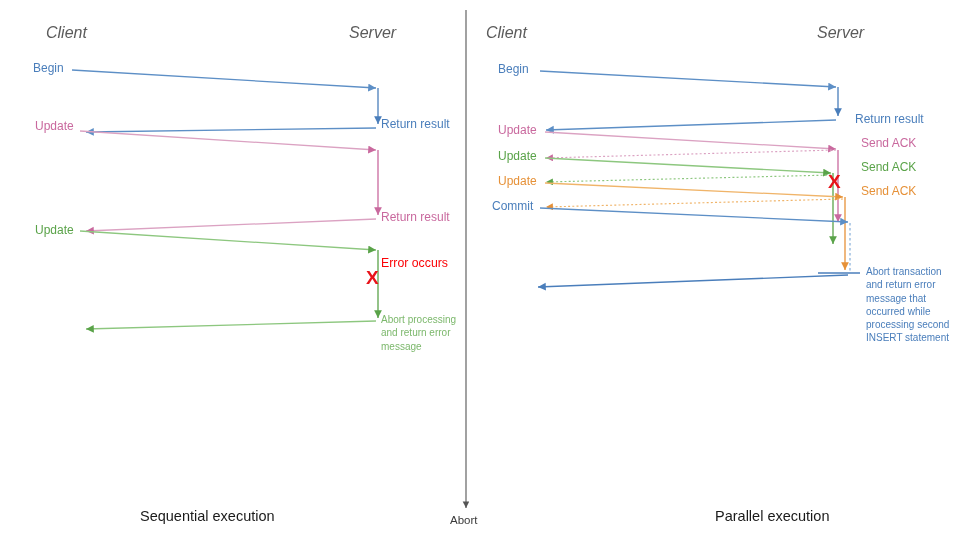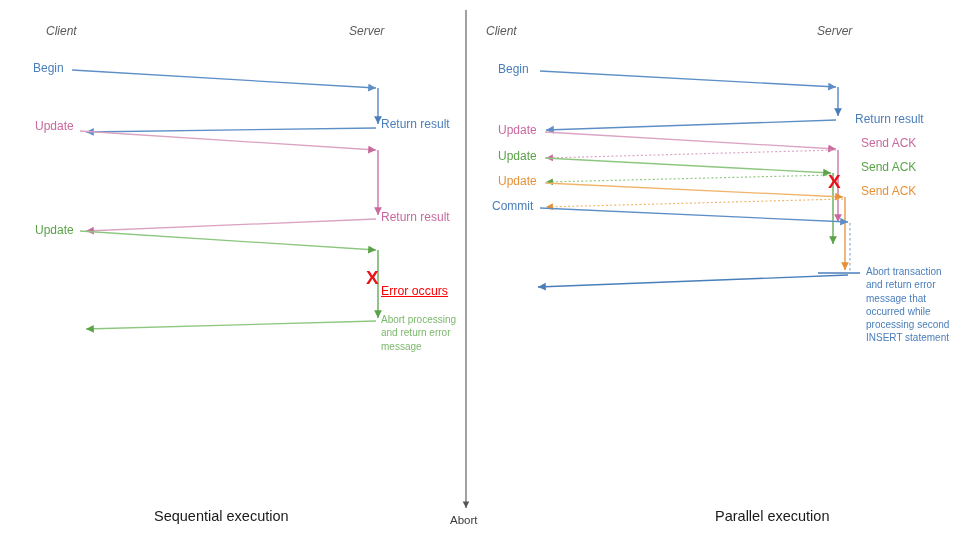--- a/index.html
+++ b/index.html
@@ -16,21 +16,21 @@
   }
   #canvas {
     position: absolute;
     left: 0; top: 0;
     width: 960px;
     height: 540px;
   }
   .lane-label {
     position: absolute;
     font-style: italic;
-    font-size: 12px;
+    font-size: 16px;
     color: #5b5b5b;
     white-space: nowrap;
   }
   .caption {
     position: absolute;
     font-size: 14.5px;
     color: #1a1a1a;
     white-space: nowrap;
   }
   .time-label {
@@ -154,25 +154,25 @@
 
 <div class="msg" style="left:381px; top:118px; color:#4a7ebb;">Return result</div>
 
 <div class="msg" style="left:35px; top:120px; color:#c9699e;">Update</div>
 
 <div class="msg" style="left:381px; top:211px; color:#c9699e;">Return result</div>
 
 <div class="msg" style="left:35px; top:224px; color:#5aa349;">Update</div>
 
 <div class="xmark" style="left:366px; top:268px;">X</div>
-<div class="err-label" style="left:381px; top:284px;text-decoration:underline;">Error occurs</div>
+<div class="err-label" style="left:381px; top:256px;">Error occurs</div>
 
 <div class="msg-block" style="left:381px; top:313px; width:86px; color:#7cb86c;">Abort processing and return error message</div>
 
-<div class="caption" style="left:154px; top:508px;">Sequential execution</div>
+<div class="caption" style="left:140px; top:508px;">Sequential execution</div>
 
 <div class="lane-label" style="left:486px; top:24px;">Client</div>
 <div class="lane-label" style="left:817px; top:24px;">Server</div>
 
 <div class="msg" style="left:498px; top:63px; color:#4a7ebb;">Begin</div>
 
 <div class="msg" style="left:855px; top:113px; color:#4a7ebb;">Return result</div>
 
 <div class="msg" style="left:498px; top:124px; color:#c9699e;">Update</div>
 

